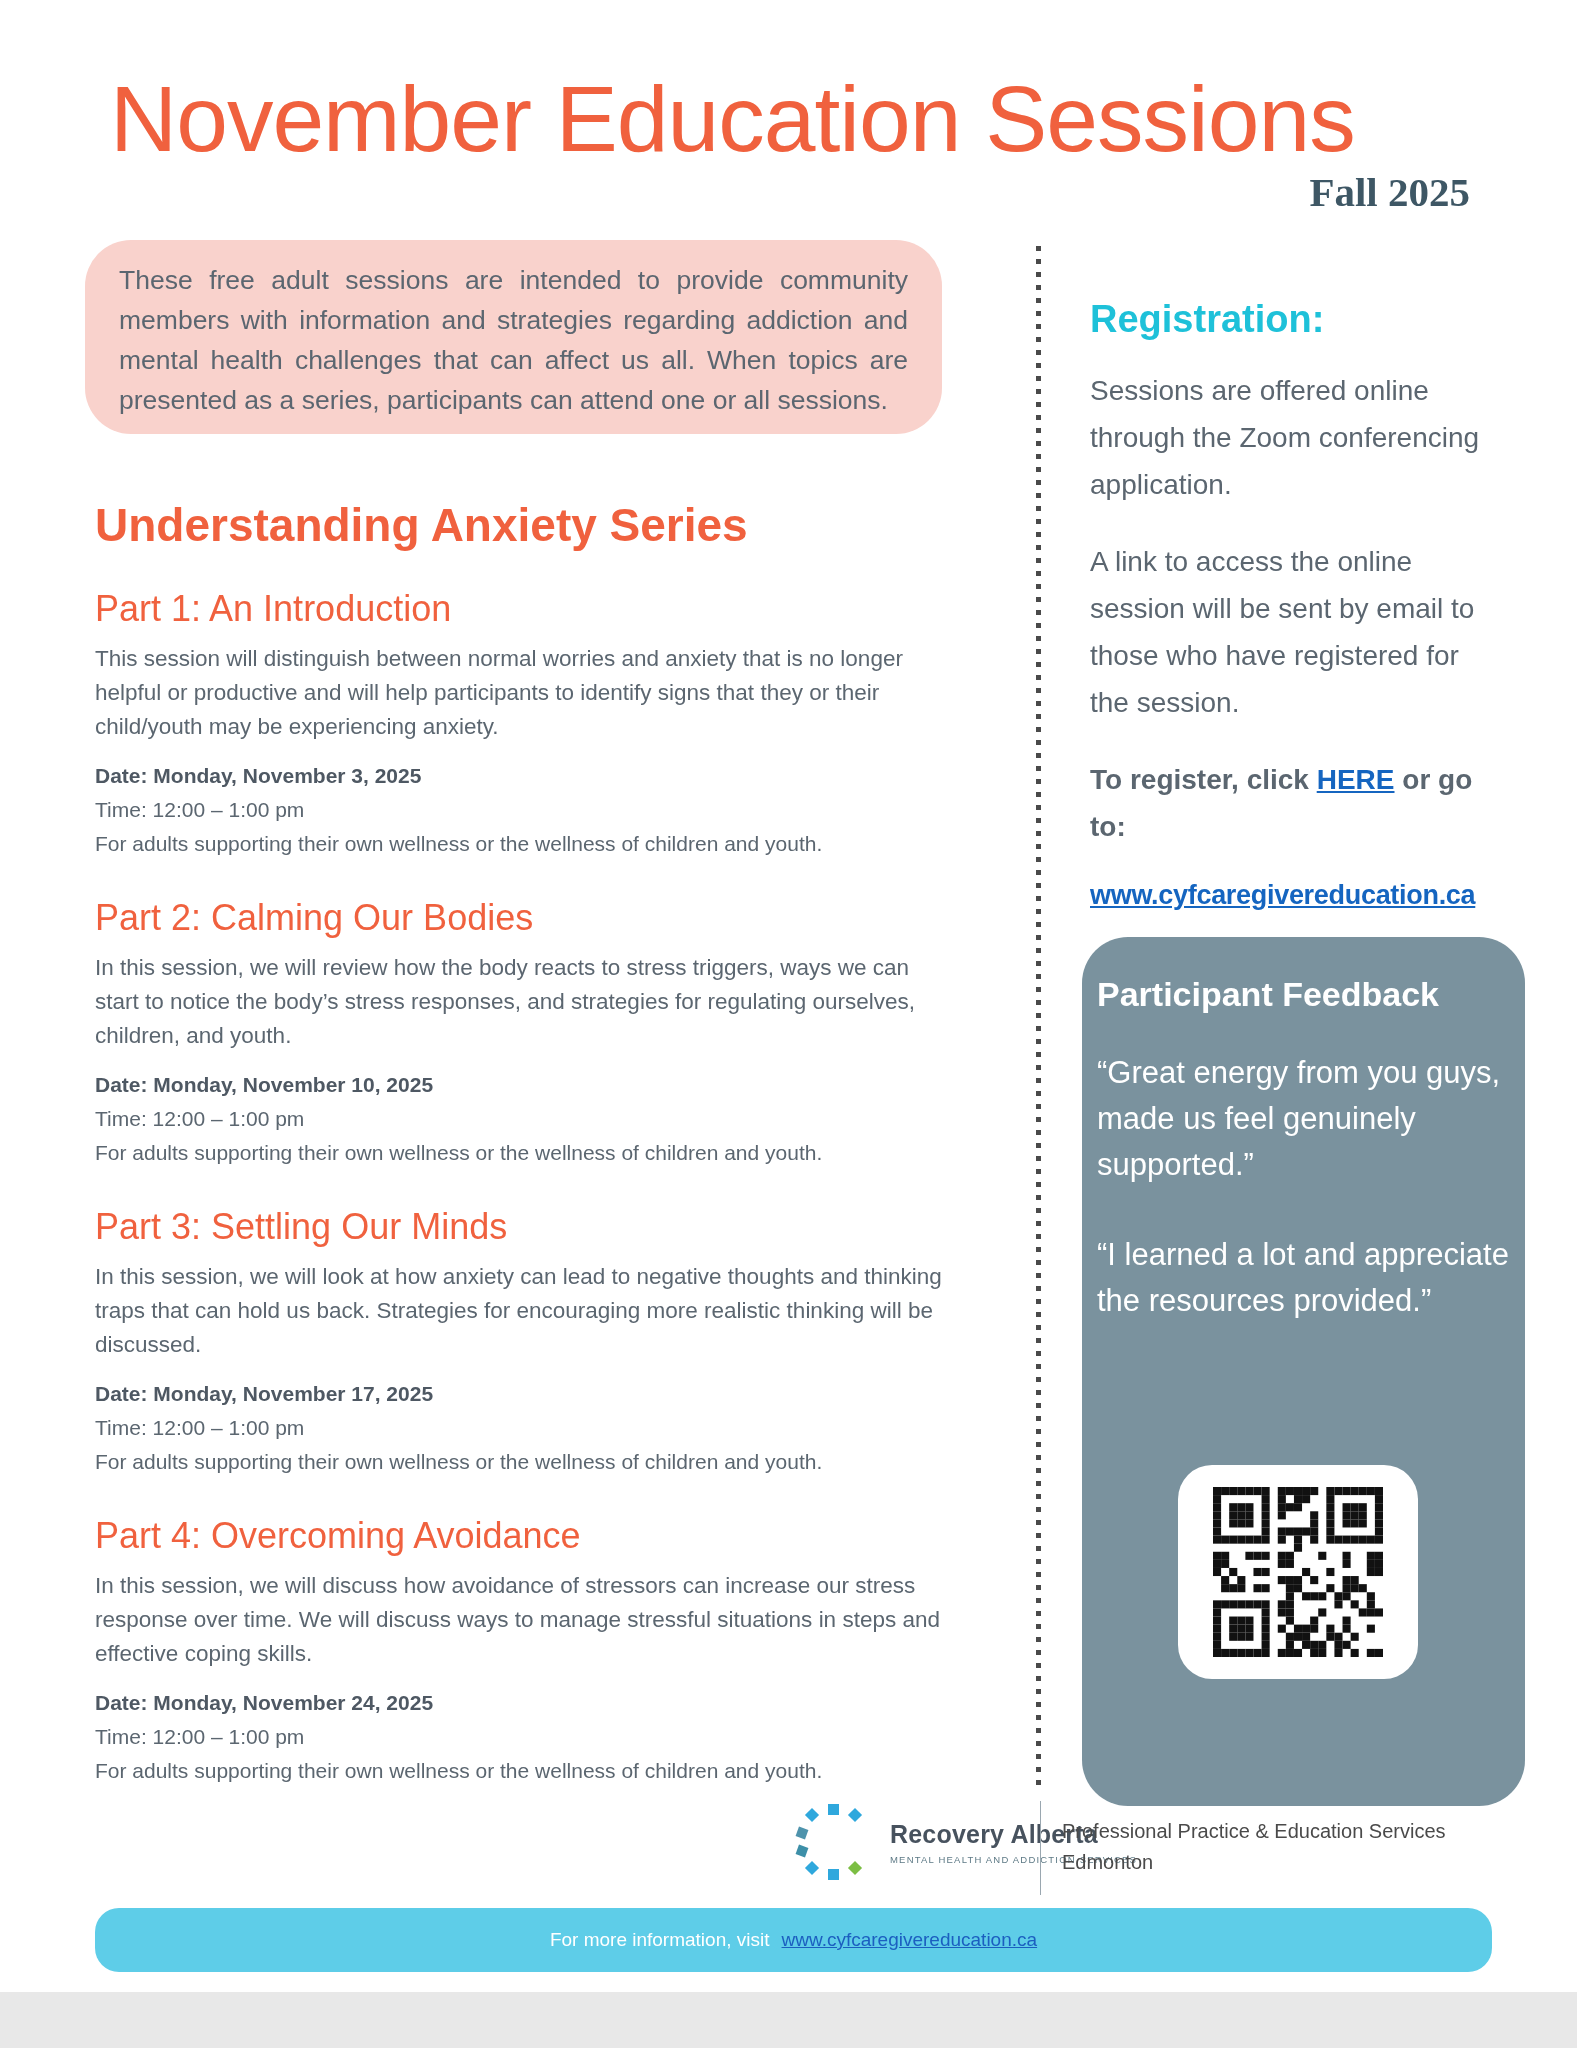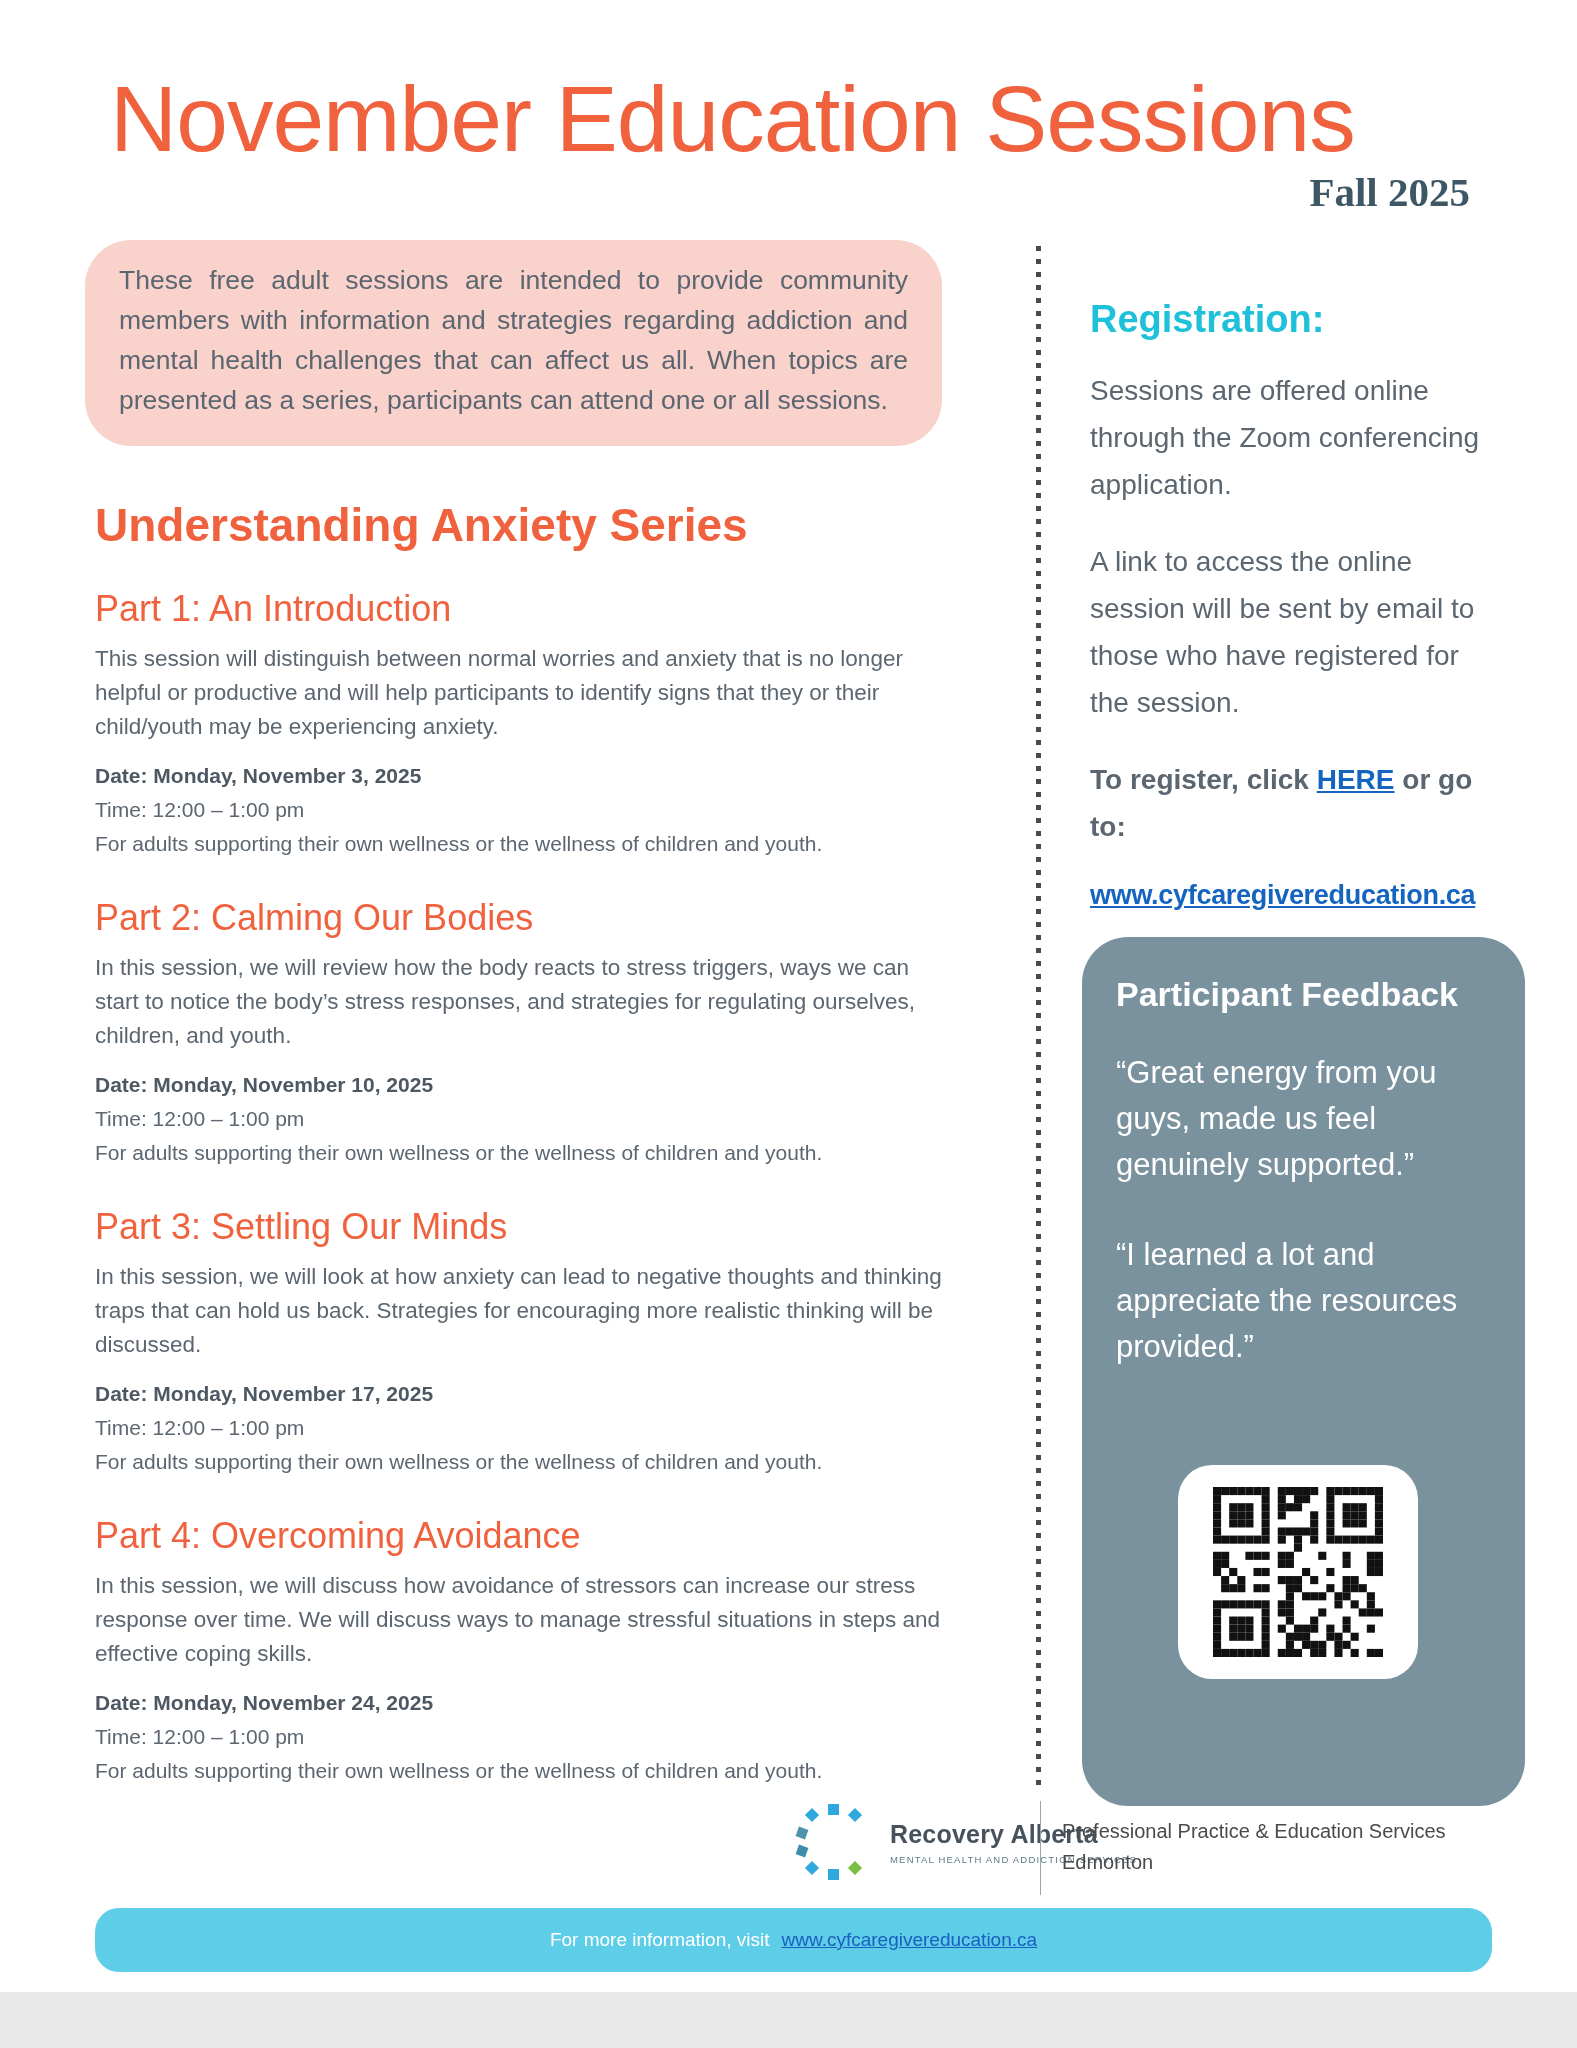--- a/index.html
+++ b/index.html
@@ -12,21 +12,21 @@
     position:absolute; left:110px; top:66px; font-size:93px; font-weight:400;
     letter-spacing:-1px; color:#F0613E; white-space:nowrap;
   }
   .season{
     position:absolute; right:107px; top:168px; font-family:"Liberation Serif", serif;
     font-weight:700; font-size:41px; color:#3E5765;
   }
   
   .intro-box{
     position:absolute; left:85px; top:240px; width:857px; box-sizing:border-box;
-    background:#F9D2CC; border-radius:46px; padding:20px 34px 26px 34px;
+    background:#F9D2CC; border-radius:46px; padding:20px 34px 14px 34px;
     color:#5B6670; font-size:26.5px; line-height:40px; text-align:justify;
   }
   
   .v-divider{
     position:absolute; left:1036px; top:246px; width:5px; height:1540px;
     background:repeating-linear-gradient(to bottom,#4a4a4a 0 5px,transparent 5px 13px);
   }
   
   .series{position:absolute; left:95px; top:498px; width:860px;}
   .series-heading{margin:0 0 10px 0; font-size:46px; font-weight:700; color:#F0613E;}
@@ -42,21 +42,21 @@
   .reg-bold{font-weight:700; color:#4E5A66;}
   a.inline-link{color:#1565C0; font-weight:700; text-decoration:underline; cursor:pointer;}
   a.reg-url{
     display:block; font-size:27px; font-weight:700; letter-spacing:-0.3px;
     color:#1565C0; text-decoration:underline; cursor:pointer;
   }
   
   .feedback-box{
     position:absolute; left:1082px; top:937px; width:443px; height:869px;
     box-sizing:border-box; background:#7A929E; border-radius:46px;
-    padding:38px 34px; color:#ffffff;
+    padding:38px 15px; color:#ffffff;
   }
   .feedback-heading{margin:0 0 36px 0; font-size:34px; font-weight:700;}
   .quote{margin:0 0 44px 0; font-size:31px; line-height:46px;}
   .qr-panel{
     position:absolute; left:96px; top:528px; width:240px; height:214px;
     background:#ffffff; border-radius:34px; display:flex;
     align-items:center; justify-content:center;
   }
   .qr-panel svg{width:170px; height:170px; fill:#111;}
   

